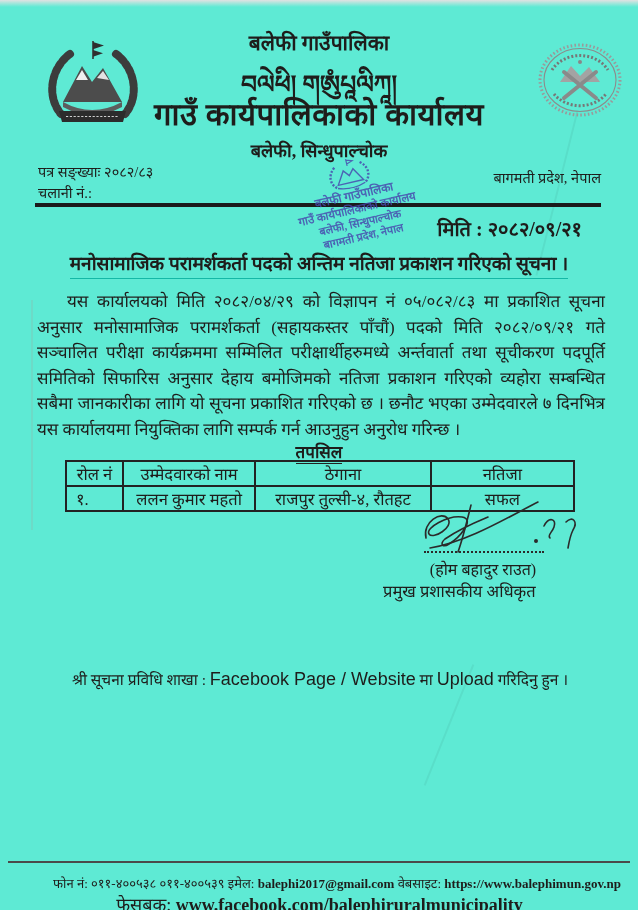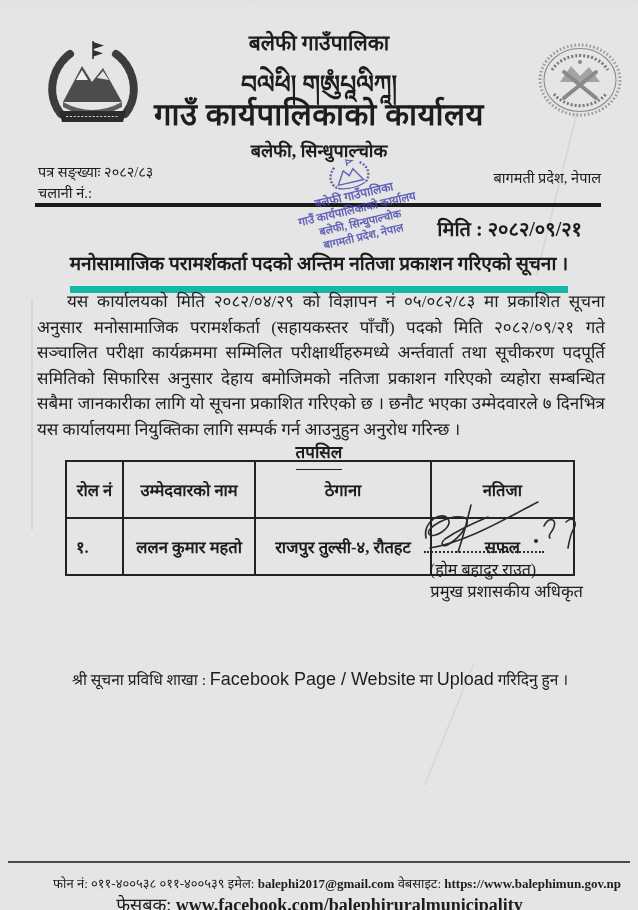--- a/index.html
+++ b/index.html
@@ -1,18 +1,18 @@
 <!DOCTYPE html>
 <html><head>
 <meta charset="utf-8">
 <style>
   html,body{margin:0;padding:0;background:#9a9a9a;}
   .page{
     position:relative;width:638px;height:910px;margin:0 auto;
-    background:#e5e5e5;overflow:hidden;color:#1e1d1b;
+    background:#5eead4;overflow:hidden;color:#1e1d1b;
     font-family:"Liberation Serif","DejaVu Serif",serif;
   }
   .abs{position:absolute;}
   
   .topband{left:0;top:0;width:638px;height:7px;background:linear-gradient(#e2e2e2,rgba(255,255,255,0));}
   .crease1{left:556px;top:108px;width:2px;height:170px;background:rgba(0,0,0,.05);transform:rotate(14deg);}
   .crease2{left:448px;top:660px;width:2px;height:130px;background:rgba(0,0,0,.05);transform:rotate(22deg);}
   .foldline{left:31px;top:300px;width:2px;height:230px;background:rgba(205,120,120,.14);}
   
   .h-muni{left:0;right:0;top:28px;text-align:center;font-size:21px;font-weight:700;}
@@ -28,34 +28,34 @@
   .date{right:56px;top:215px;font-size:20px;font-weight:600;}
   
   .stamp{left:264px;top:156px;width:182px;transform:rotate(-13deg);color:#4747ad;opacity:.82;
          text-align:center;font-weight:700;z-index:5;}
   .stamp .sl{white-space:nowrap;line-height:14px;}
   .stamp .s1{font-size:12px;}
   .stamp .s2{font-size:11.5px;}
   .stamp .s3,.stamp .s4{font-size:11px;}
   
   .n-head{left:0;right:0;top:250px;text-align:center;}
-  .n-head span{font-size:19px;font-weight:700;border-bottom:7px solid #14b8a6;padding-bottom:12px;}
+  .n-head span{font-size:19px;font-weight:700;border-bottom:1px solid #14b8a6;padding-bottom:4px;}
   .n-body{left:37px;top:289px;width:568px;font-size:17px;line-height:25.5px;
           text-align:justify;text-indent:30px;}
   .tapasil{left:0;right:0;top:440px;text-align:center;}
-  .tapasil span{font-size:17px;font-weight:600;border-bottom:1.5px solid #222;padding-bottom:7px;}
+  .tapasil span{font-size:17px;font-weight:600;border-bottom:1.5px solid #222;padding-bottom:1px;}
   
   table.result{position:absolute;left:65px;top:460px;width:510px;border-collapse:collapse;font-size:16.5px;}
-  table.result th,table.result td{border:2px solid #222;padding:16px 4px;height:19px;text-align:center;font-weight:700;}
+  table.result th,table.result td{border:2px solid #222;padding:0 4px;height:19px;text-align:center;font-weight:400;}
   table.result td.roll{text-align:left;padding-left:9px;}
   
   .sig{left:418px;top:500px;}
   .sigdots{left:424px;top:550px;width:120px;border-bottom:2.5px dotted #2a2a2a;height:1px;}
   .sig-name{left:383px;top:558px;width:200px;text-align:center;font-size:16px;}
-  .sig-desig{left:383px;top:579px;width:200px;text-align:right;font-size:16.5px;}
+  .sig-desig{left:383px;top:579px;width:200px;text-align:left;font-size:16.5px;}
   
   .cc{left:72px;top:668px;font-size:15.5px;white-space:nowrap;}
   .cc .lat{font-family:"Liberation Sans","DejaVu Sans",sans-serif;font-size:18px;}
   
   .f-rule{left:8px;top:861px;width:622px;height:2px;background:#4a4a4a;}
   .f1{left:0;right:0;top:874px;text-align:center;font-size:13px;margin-left:36px;}
   .f2{left:1px;right:0;top:892px;text-align:center;font-size:18px;}
   .f1 b,.f2 b{font-weight:700;}
 </style>
 </head>

